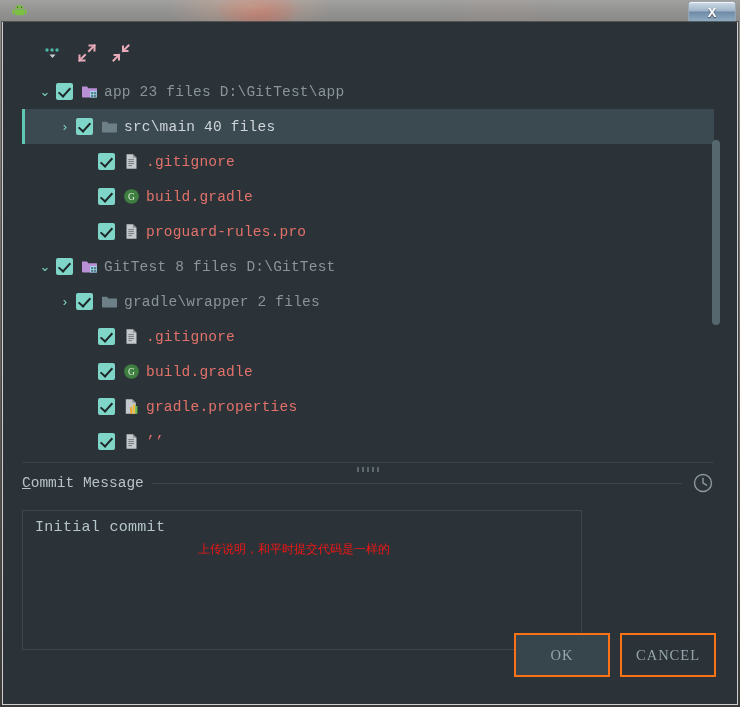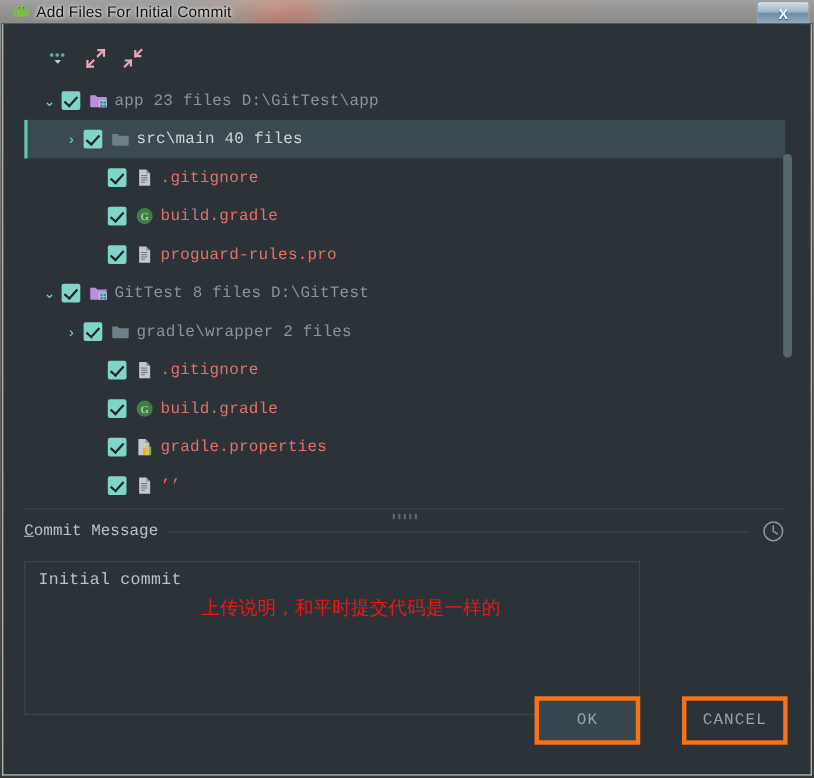--- a/index.html
+++ b/index.html
@@ -252,44 +252,43 @@
   }
   .cm-text {
     position: absolute; left: 12px; top: 8px;
     font-family: "Liberation Mono", "DejaVu Sans Mono", monospace;
     font-size: 15px;
     color: #b6c4cc;
     letter-spacing: 0.3px;
     white-space: nowrap;
   }
   .cm-annotation {
-    position: absolute; left: 160px; top: 30px;
+    position: absolute; left: 175px; top: 30px;
     font-family: "DejaVu Sans", sans-serif;
-    font-size: 17px;
+    font-size: 12px;
     color: #f01616;
     white-space: nowrap;
   }
 
   
   .btn-row {
     position: absolute; right: 12px; bottom: 18px;
     display: flex; gap: 10px;
   }
   .btn {
     width: 96px; height: 44px;
     display: flex; align-items: center; justify-content: center;
-    font-family: Liberation Mono, monospace;
+    font-family: Liberation Serif, serif;
     font-size: 14.5px;
     letter-spacing: 1px;
     color: #96a5ac;
-    border: 4px solid #f97316;
+    border: 2px solid #f97316;
     box-sizing: border-box;
     cursor: pointer;
     background: #2b3338;
-    margin-left: 28px;
   }
   .btn.default {
     background: #37464d;
   }
 </style>
 </head>
 <body>
 
 <div id="root">
 
@@ -303,21 +302,20 @@
           <g fill="#7cc043">
             <path d="M3 5.2h9v5.1a1 1 0 0 1-1 1H4a1 1 0 0 1-1-1z"></path>
             <rect x="0.3" y="5.2" width="2.1" height="5.3" rx="1.05"></rect>
             <rect x="12.6" y="5.2" width="2.1" height="5.3" rx="1.05"></rect>
             <path d="M3.1 4.4C3.3 2.5 5.2 1 7.5 1s4.2 1.5 4.4 3.4z"></path>
           </g>
           <circle cx="5.5" cy="3.1" r="0.55" fill="#1d2629"></circle>
           <circle cx="9.5" cy="3.1" r="0.55" fill="#1d2629"></circle>
         </svg>
       </span>
-      <span class="title-text">Add Files For Initial Commit</span>
       <div class="close-btn">
         <span class="close-x">X</span>
       </div>
     </div>
 
     <div class="dialog-outer"></div>
 
     <div class="dialog-body">
 
       <div class="toolbar">

